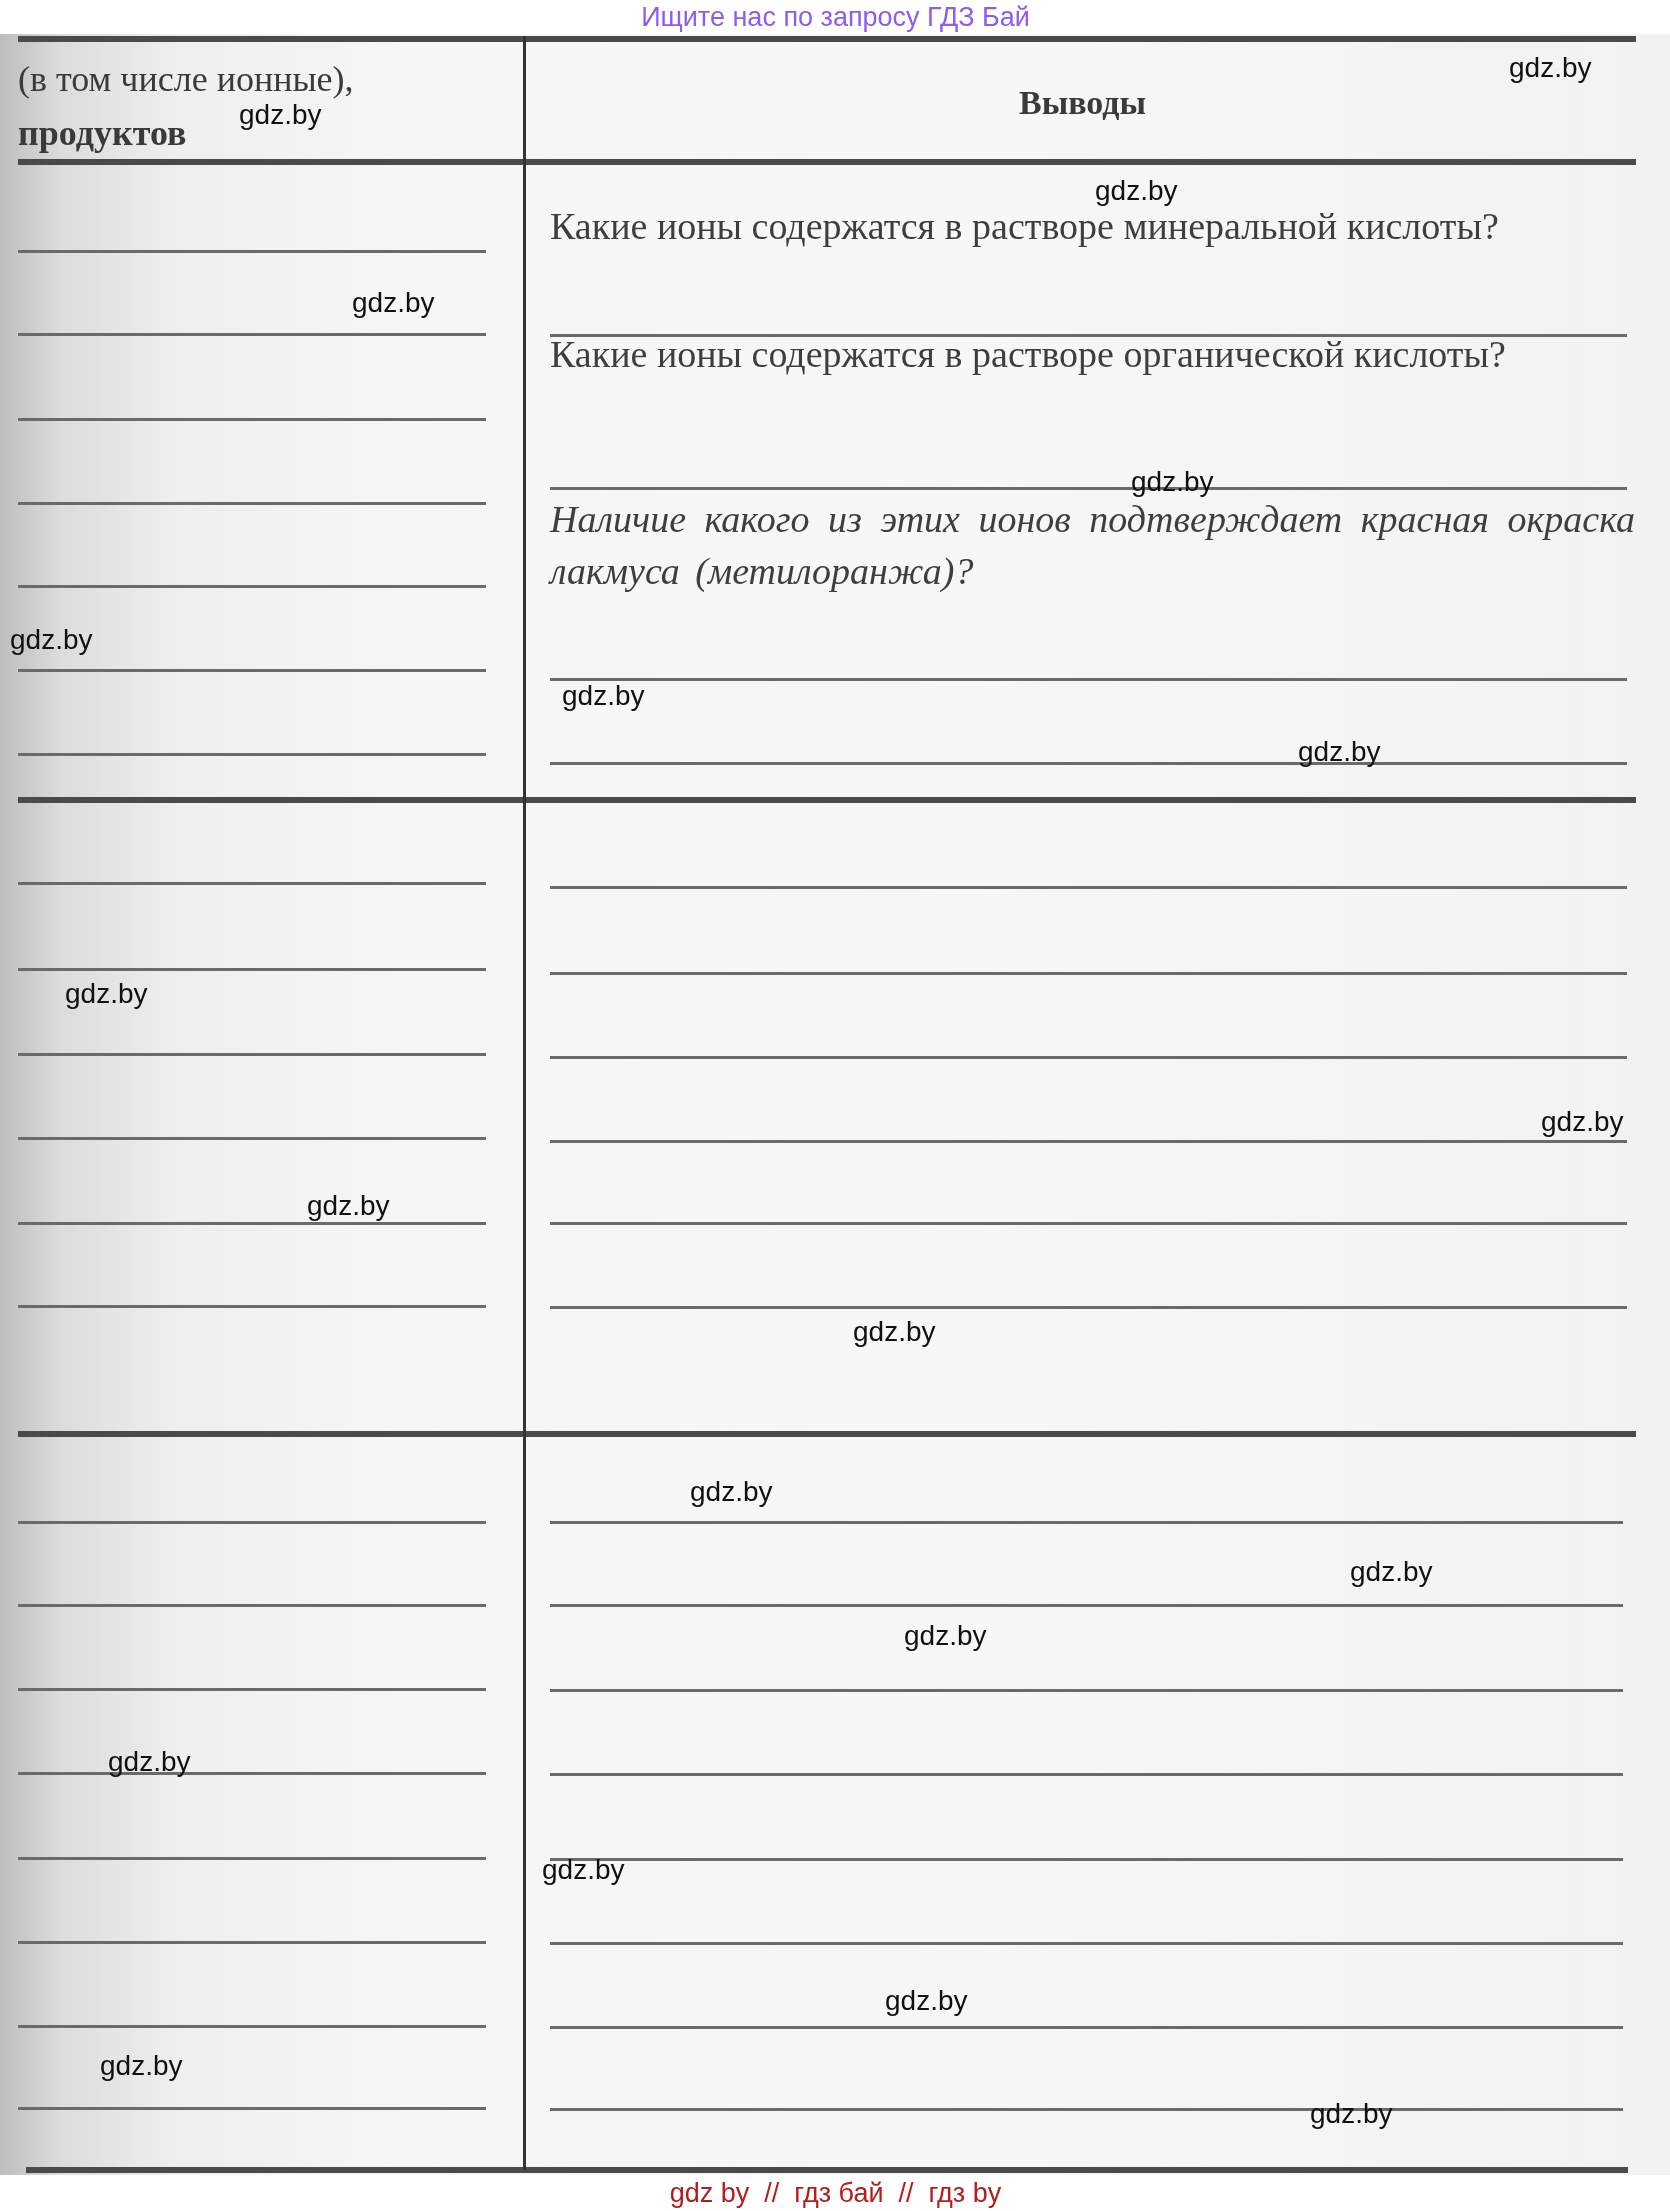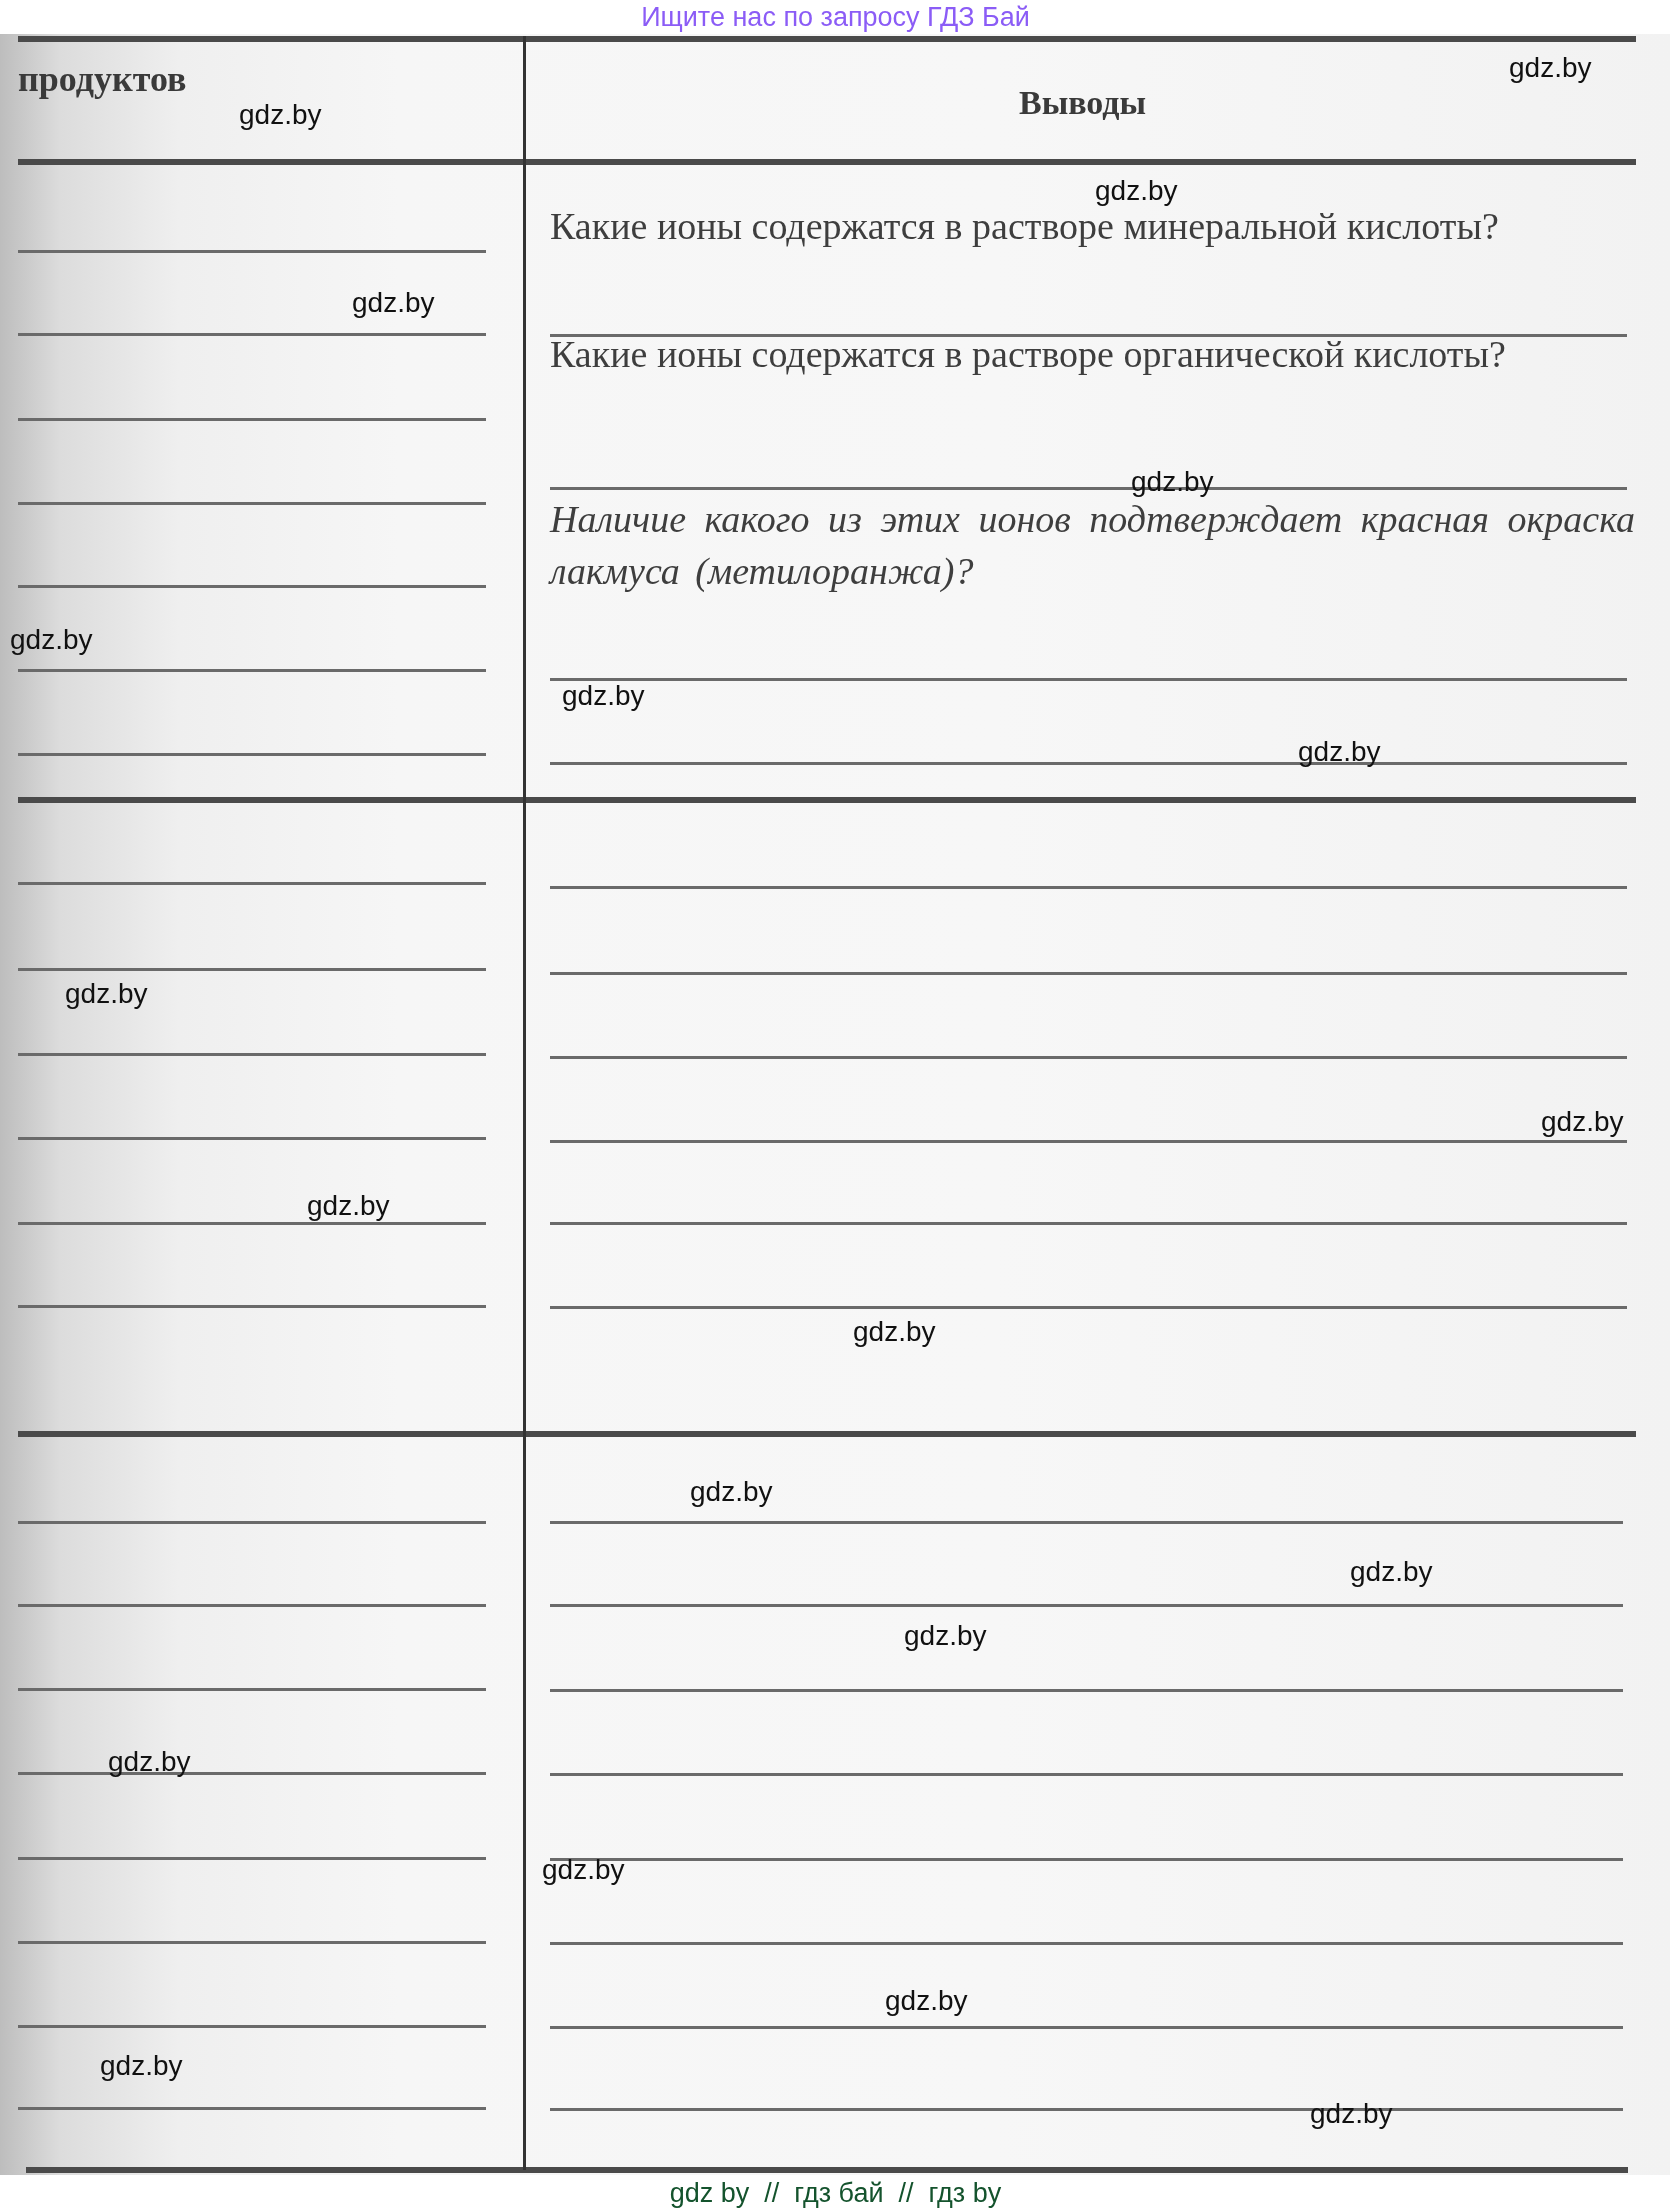--- a/index.html
+++ b/index.html
@@ -29,20 +29,21 @@
 </div>
 
 <div class="hline thick" style="left:18px;top:36px;width:1618px;"></div>
 <div class="hline thick" style="left:18px;top:159px;width:1618px;"></div>
 <div class="hline thick" style="left:18px;top:797px;width:1618px;"></div>
 <div class="hline thick" style="left:18px;top:1431px;width:1618px;"></div>
 <div class="hline thick" style="left:26px;top:2167px;width:1602px;"></div>
 <div class="vline" style="left:523px;top:36px;height:2134px;"></div>
 
 <div class="head-left">
+  <div>(в том числе ионные),</div>
   <div><b>продуктов</b></div>
 </div>
 <div class="head-right">Выводы</div>
 
 <div class="q" style="top:204px;">Какие ионы содержатся в растворе минеральной кислоты?</div>
 <div class="q" style="top:332px;">Какие ионы содержатся в растворе органической кислоты?</div>
 <div class="q just" style="top:493px;font-style:italic;">Наличие какого из этих ионов подтверждает красная окраска лакмуса (метилоранжа)?</div>
 
 <div>
   <div class="hline thin" style="left:18px;top:250px;width:468px;"></div>
@@ -104,15 +105,15 @@
 <div class="wm" style="left:690px;top:1476px;">gdz.by</div>
 <div class="wm" style="left:1350px;top:1556px;">gdz.by</div>
 <div class="wm" style="left:904px;top:1620px;">gdz.by</div>
 <div class="wm" style="left:108px;top:1746px;">gdz.by</div>
 <div class="wm" style="left:542px;top:1854px;">gdz.by</div>
 <div class="wm" style="left:885px;top:1985px;">gdz.by</div>
 <div class="wm" style="left:100px;top:2050px;">gdz.by</div>
 <div class="wm" style="left:1310px;top:2098px;">gdz.by</div>
 
 <div class="footer">
-  <span style="color:#14532d;white-space:pre">gdz by  //  гдз бай  //  гдз by</span>
+  <span style="color:#b91c1c;white-space:pre">gdz by  //  гдз бай  //  гдз by</span>
 </div>
 
 
 </body></html>

